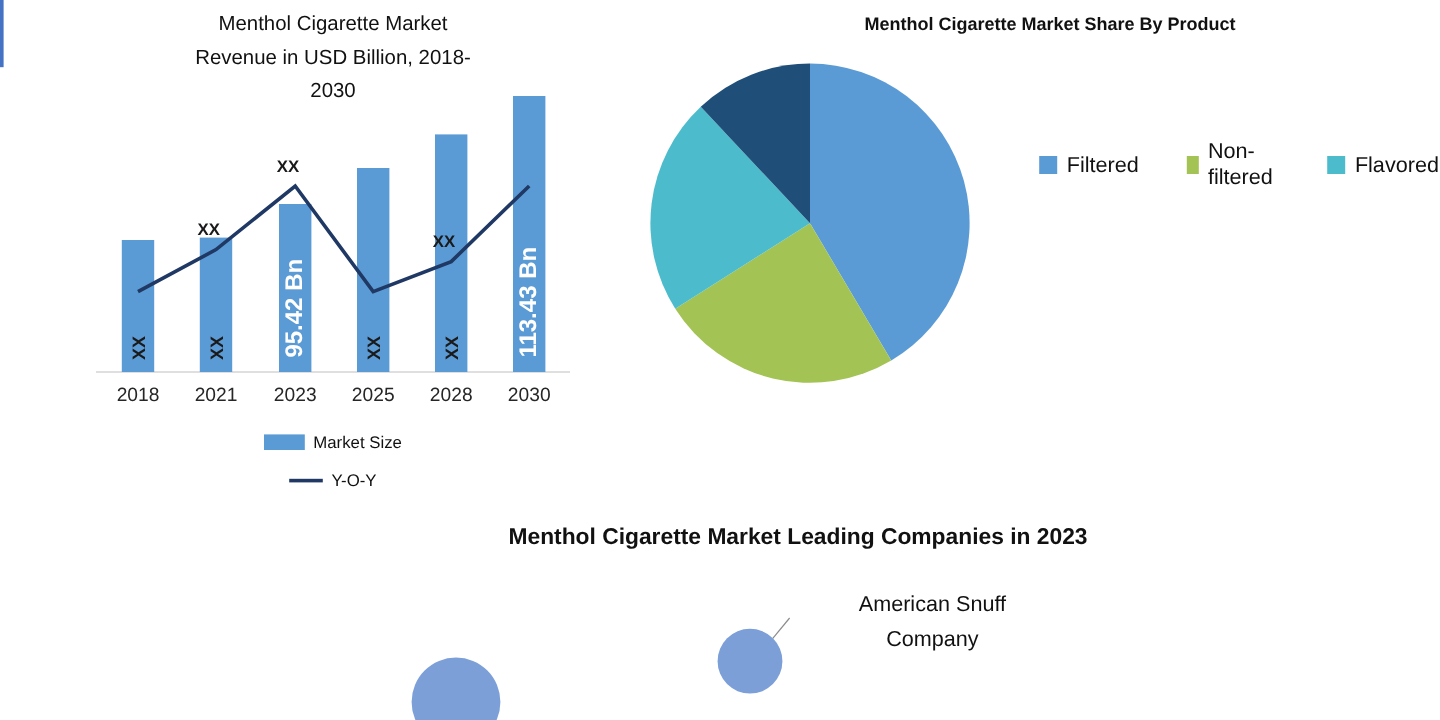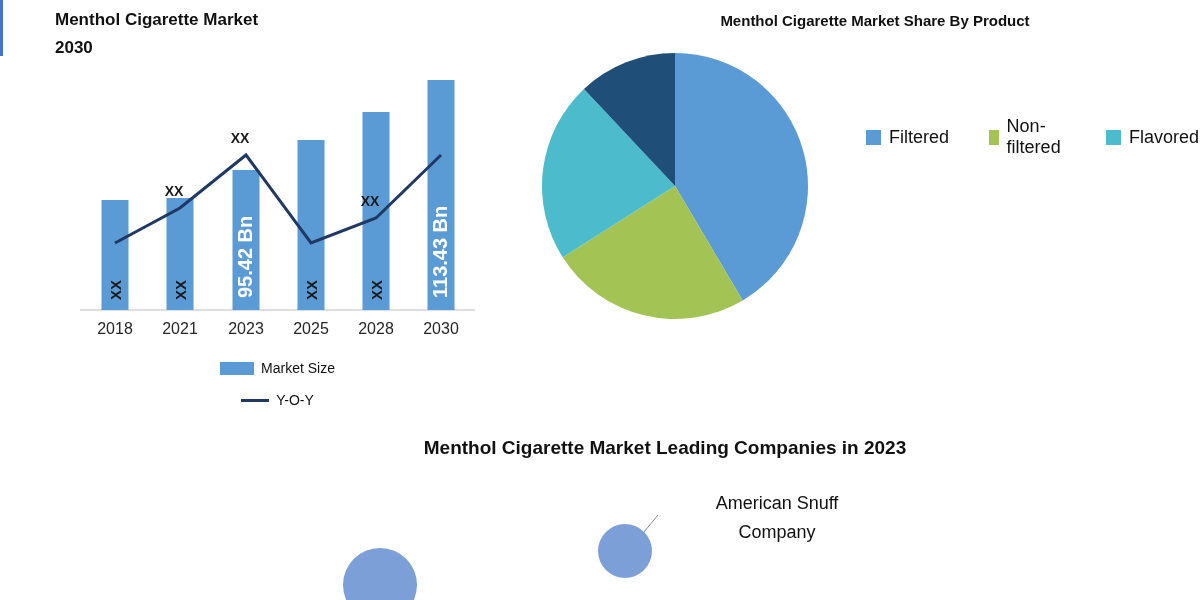--- a/index.html
+++ b/index.html
@@ -9,22 +9,22 @@
     background:#ffffff; color:#111;
     position:relative; overflow:hidden;
   }
   svg { font-family:"Liberation Sans",sans-serif; }
   section { position:absolute; }
 
   #left-border { position:absolute; left:0; top:0; width:3px; height:56px; background:#4472C4; }
 
   
   #revenue-chart { left:55px; top:0; width:445px; height:405px; }
-  #revenue-title { position:absolute; left:0; right:0; top:6px; 
-                   font-weight:bold; font-size:17px; line-height:28px; }
+  #revenue-title { position:absolute; left:0; right:0; top:6px; text-align:center;
+                   font-weight:normal; font-size:17px; line-height:28px; }
   #bar-svg { position:absolute; left:0; top:0; }
   .bar-legend { position:absolute; left:0; right:0; top:360px; display:flex;
                 justify-content:center; align-items:center; gap:16px; font-size:14px;flex-direction:column; }
   .bar-legend-item { display:flex; align-items:center; gap:7px; }
   .swatch-rect { width:34px; height:13px; display:inline-block; }
   .swatch-line { width:28px; height:3px; display:inline-block; }
 
   
   #pie-chart { left:500px; top:0; width:700px; height:410px; }
   #pie-title { position:absolute; left:125px; top:5px; width:500px; text-align:center;
@@ -48,20 +48,21 @@
                  background:#4472C4; }
 </style>
 </head>
 <body>
 
 <div id="left-border"></div>
 
 <section id="revenue-chart">
   <div id="revenue-title">
     <div>Menthol Cigarette Market</div>
+    <div>Revenue in USD Billion, 2018-</div>
     <div>2030</div>
   </div>
   <svg id="bar-svg" width="445" height="405">
       <line x1="25" y1="310" x2="420" y2="310" stroke="#BFBFBF" stroke-width="1"></line>
       <rect x="46.5" y="200" width="27" height="110" fill="#5B9BD5"></rect>
       <text transform="translate(66,300) rotate(-90)" fill="#1A1A1A" font-size="15" font-weight="bold">XX</text>
       <text x="60" y="334" text-anchor="middle" font-size="16" fill="#262626">2018</text>
       <rect x="111.5" y="198" width="27" height="112" fill="#5B9BD5"></rect>
       <text transform="translate(131,300) rotate(-90)" fill="#1A1A1A" font-size="15" font-weight="bold">XX</text>
       <text x="125" y="334" text-anchor="middle" font-size="16" fill="#262626">2021</text>

